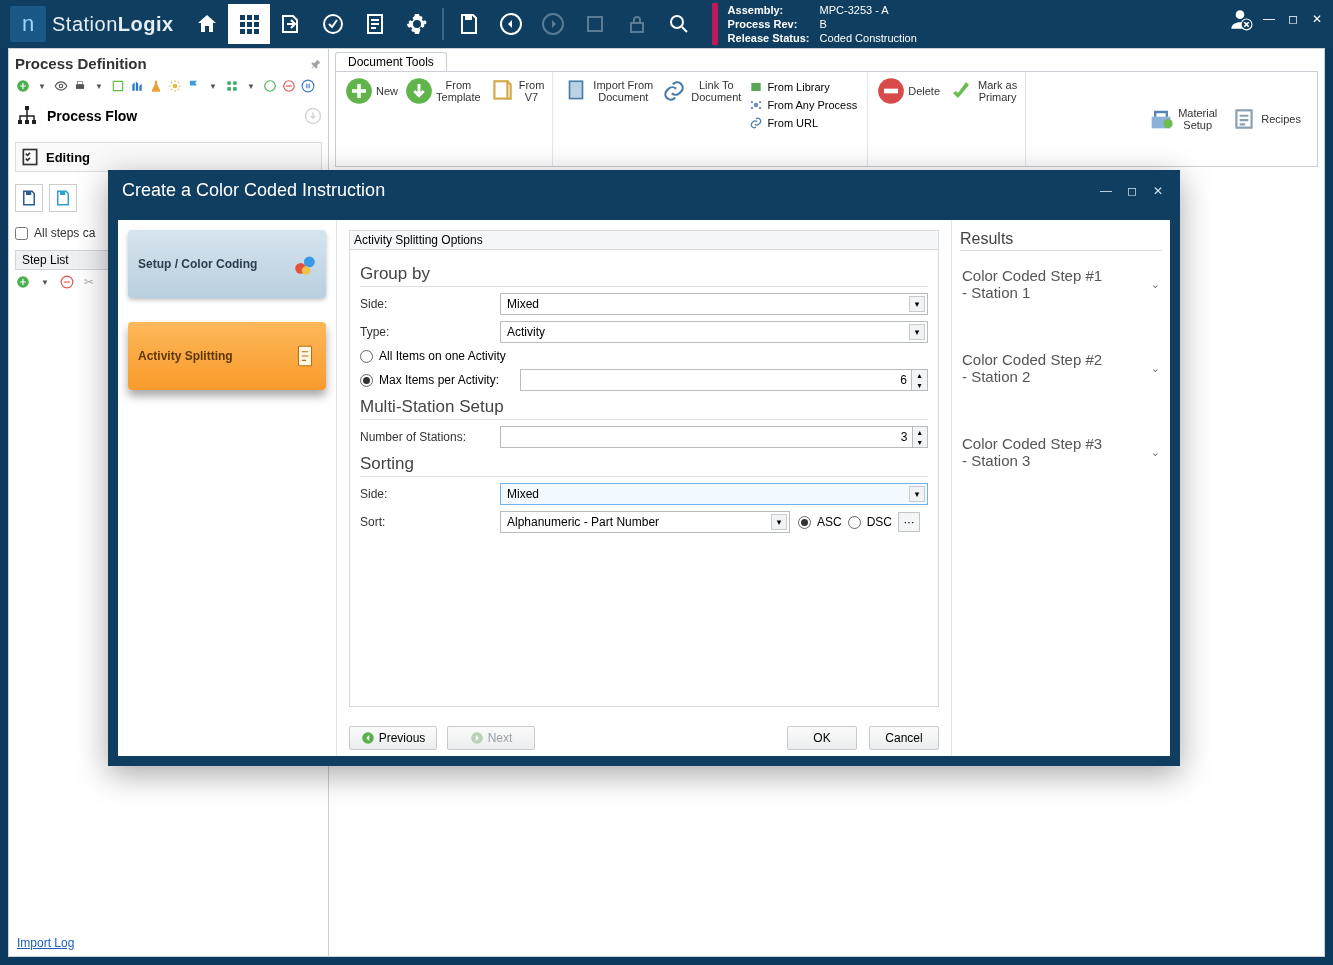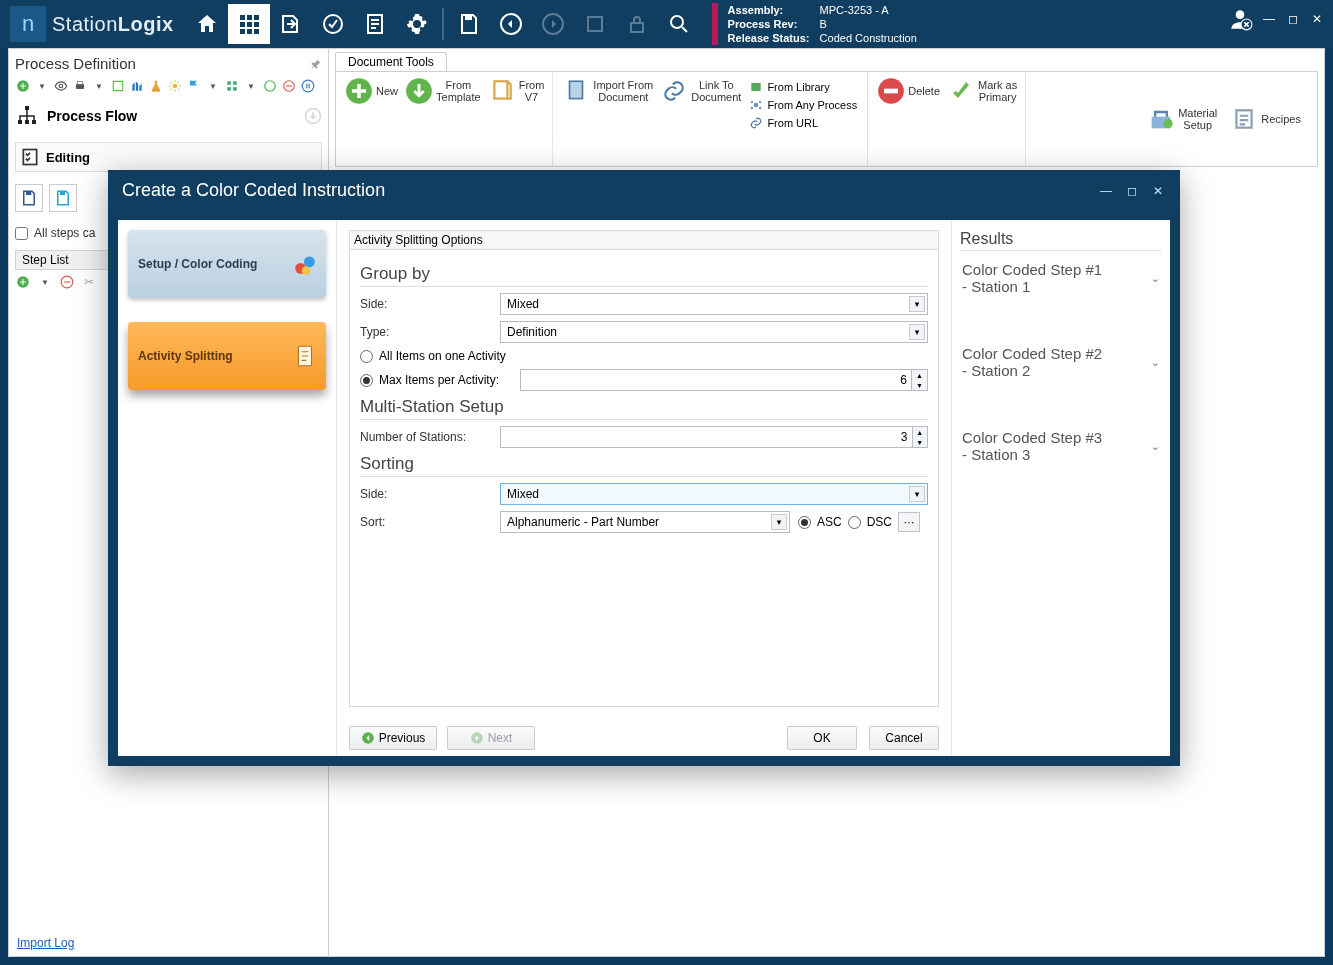--- a/index.html
+++ b/index.html
@@ -20,21 +20,21 @@
 .assembly-box .row { display: flex; gap: 6px; }
 .assembly-box .lbl { font-weight: bold; width: 86px; }
 .user-area { position: absolute; right: 8px; top: 6px; display: flex; align-items: center; gap: 8px; }
 .user-ic { width: 26px; height: 26px; position: relative; }
 .win-ctl { display: flex; gap: 8px; color: #fff; font-size: 12px; }
 .win-ctl span { cursor: pointer; width: 16px; text-align: center; }
 
 
 .appbody { position: absolute; top: 48px; left: 8px; right: 8px; bottom: 8px; background: #fff; border: 1px solid #c9cfd5; display: flex; }
 .left-panel { width: 320px; border-right: 1px solid #c9cfd5; padding: 6px; position: relative; }
-.lp-title { font-size: 15px; font-weight: 400; color: #333; display:flex; justify-content:space-between; align-items:center; }
+.lp-title { font-size: 15px; font-weight: 700; color: #333; display:flex; justify-content:space-between; align-items:center; }
 .pin-ic { width:12px; height:12px; opacity:.6; }
 .quick-row { display: flex; gap: 3px; margin-top: 6px; align-items:center; flex-wrap:nowrap; }
 .qi { width: 16px; height: 16px; display:inline-flex; align-items:center; justify-content:center; cursor:pointer; }
 .pf-row { display:flex; align-items:center; gap:8px; margin-top:10px; }
 .pf-ic { width:24px; height:24px; }
 .pf-lbl { font-size:14px; font-weight:600; }
 .dl-btn { margin-left:auto; width:18px; height:18px; opacity:.35; }
 .edit-row { display:flex; align-items:center; gap:6px; margin-top:14px; border:1px solid #ddd; padding:4px; background:#fafafa;}
 .edit-ic { width:20px; height:20px; }
 .edit-lbl { font-weight:bold; font-size:13px; }
@@ -89,21 +89,21 @@
 .spin-ctl { width:16px; border:1px solid #b7bcc1; border-left:none; display:flex; flex-direction:column;}
 .spin-ctl div{flex:1; display:flex; align-items:center; justify-content:center; font-size:7px; background:#f3f4f6; cursor:pointer;}
 .sort-extra { display:flex; align-items:center; gap:6px; margin-left:8px; font-size:12px;}
 .more-btn { width:22px; height:20px; border:1px solid #bfc4c8; background:#f4f5f6; display:flex; align-items:center; justify-content:center; font-size:11px; cursor:pointer;}
 .nav-row { position:absolute; bottom:6px; left:12px; display:flex; gap:10px; }
 .nav-btn { width:88px; height:24px; border:1px solid #c7cbcf; background:linear-gradient(#fbfbfb,#ebedee); display:flex; align-items:center; justify-content:center; gap:4px; font-size:12px; cursor:pointer; border-radius:2px;}
 .nav-btn.dis { color:#9aa0a5; }
 .dlg-btns { position:absolute; bottom:6px; right:12px; display:flex; gap:12px;}
 .dlg-btn { width:70px; height:24px; border:1px solid #c7cbcf; background:linear-gradient(#fbfbfb,#ebedee); display:flex; align-items:center; justify-content:center; font-size:12px; cursor:pointer; border-radius:2px;}
 
-.res-title { font-size:16px; font-weight:300; color:#444; border-bottom:1px solid #dcdfe2; padding-bottom:2px;}
+.res-title { font-size:16px; font-weight:300; color:#444; margin-bottom:6px; border-bottom:1px solid #dcdfe2; padding-bottom:2px;}
 .res-item { padding:10px 2px; font-size:15px; font-weight:300; color:#555; display:flex; justify-content:space-between; align-items:center; cursor:pointer;}
 .res-item .chev { font-size:11px; color:#777; }
 </style>
 </head>
 <body>
 
 <div class="topbar">
   <div class="logo-sq">
       <span class="n">n</span>
     </div>
@@ -533,21 +533,21 @@
         <div class="frow">
           <div class="flbl">Side:</div>
           <div class="sel">
               <span>Mixed</span>
               <div class="caret">▾</div>
             </div>
         </div>
         <div class="frow">
           <div class="flbl">Type:</div>
           <div class="sel">
-              <span>Definition</span>
+              <span>Activity</span>
               <div class="caret">▾</div>
             </div>
         </div>
         <div class="radio-row">
           <span class="radio"></span>
           <span>All Items on one Activity</span>
         </div>
         <div class="radio-row">
           <span class="radio checked"></span>
           <span>Max Items per Activity:</span>

